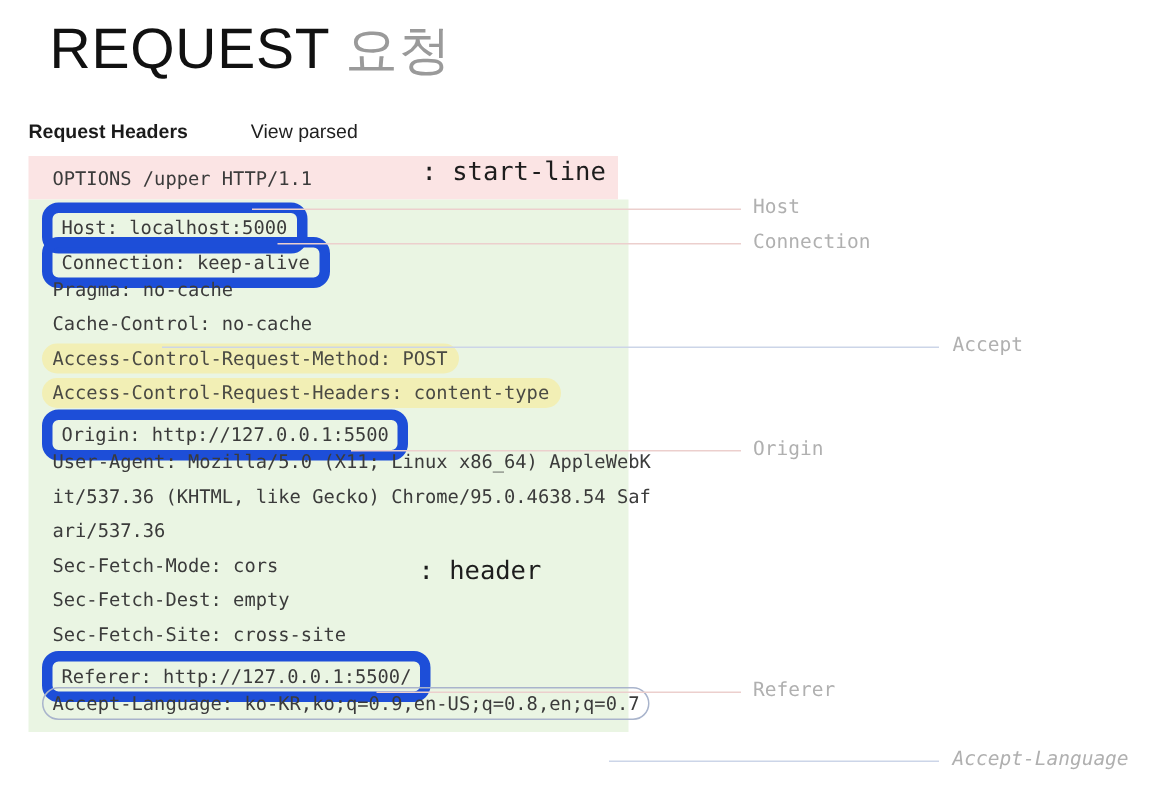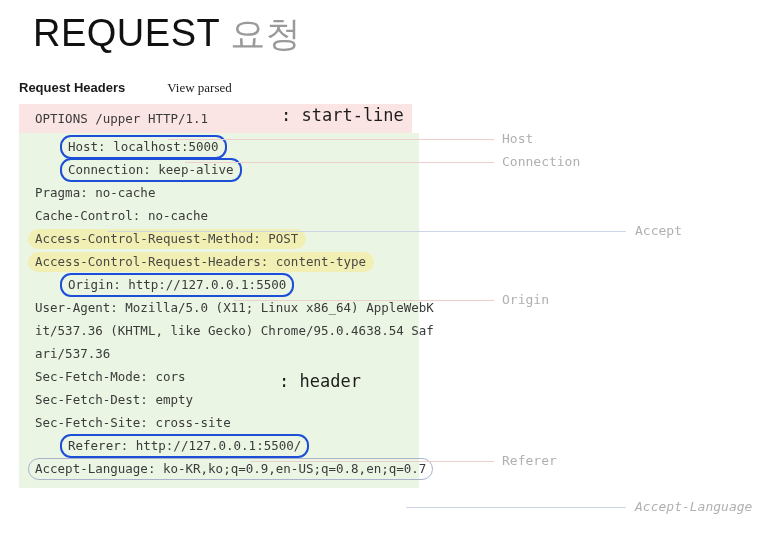--- a/index.html
+++ b/index.html
@@ -37,21 +37,21 @@
     left: 19px;
     top: 80px;
     font-size: 13px;
     white-space: nowrap;
   }
   #tabs .tab {
     display: inline-block;
     color: #1b1b1b;
   }
   #tabs .tab.active { font-weight: bold; }
-  #tabs .tab.inactive { margin-left: 42px; font-weight: 400; color: #202020; font-family: Liberation Serif, serif; }
+  #tabs .tab.inactive { margin-left: 42px; font-weight: 400; color: #202020; }
 
   
   #raw-panel {
     position: absolute;
     left: 19px;
     top: 104px;
     width: 400px;
     font-family: "DejaVu Sans Mono", "Liberation Mono", monospace;
     font-size: 12.5px;
     border-radius: 29px;
@@ -80,23 +80,22 @@
   }
   .hline .pill {
     display: inline-block;
     padding: 1px 6px 2px 6px;
     border-radius: 11px;
     line-height: 17px;
     position: relative;
     top: 0px;
   }
   .pill.rose {
-    border: 2px solid #1d4ed8;
+    border: 7px solid #1d4ed8;
     background: transparent;
-    margin-left: 32px;
   }
   .pill.blue {
     border: 1px solid #a9b4cc;
     background: transparent;
   }
   .mark.yellow {
     display: inline-block;
     background: #f2efb5;
     border-radius: 10px;
     padding: 1px 8px 2px 7px;

